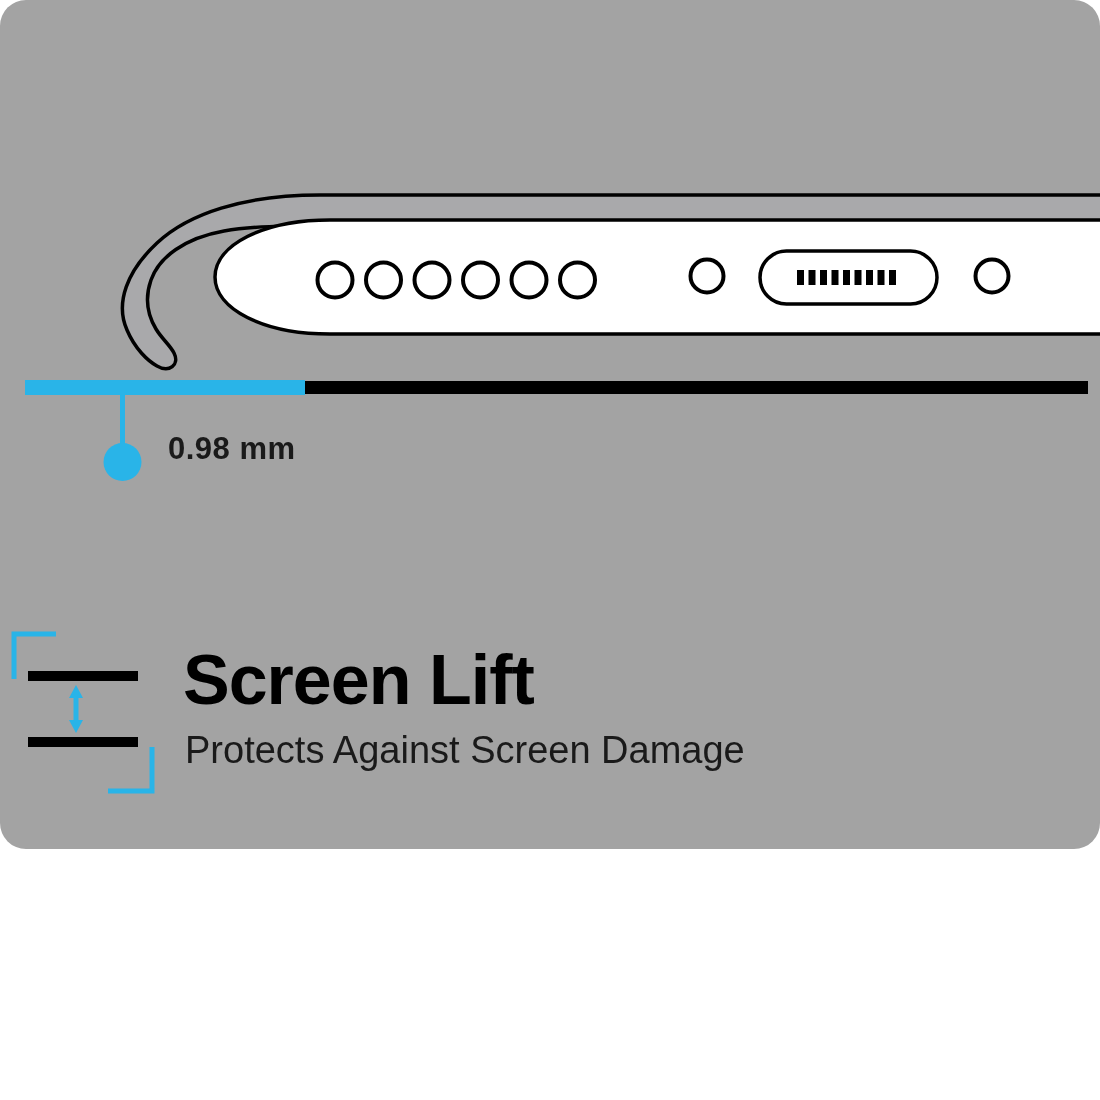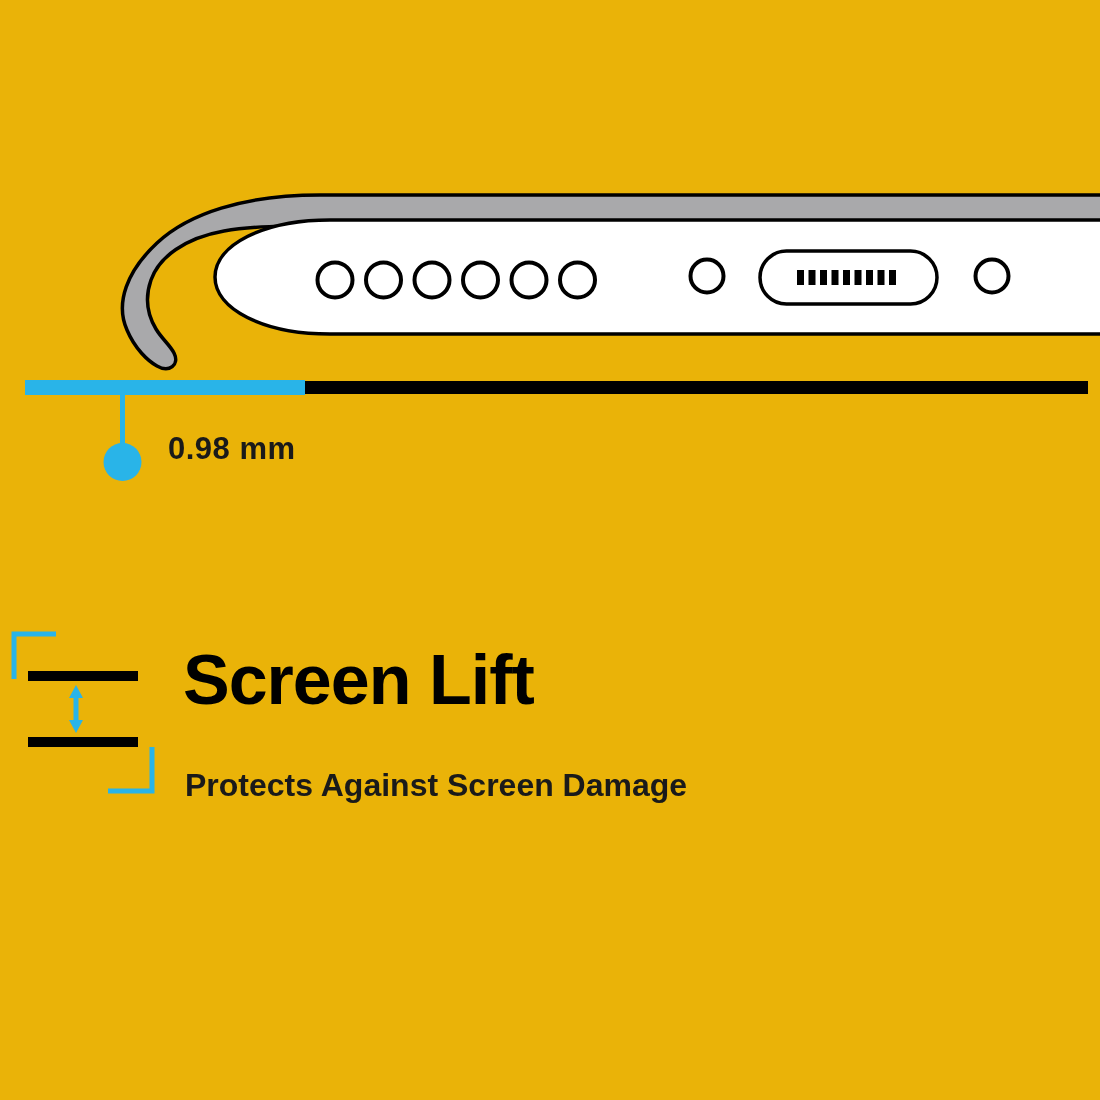--- a/index.html
+++ b/index.html
@@ -4,22 +4,23 @@
 <style>
   :root{
     --accent:#29b4e8;
     --ink:#000000;
     --case-gray:#a9a9ab;
     --text-dark:#1a1a1a;
   }
   *{margin:0;padding:0;box-sizing:border-box;}
   html,body{background:#ffffff;}
   .canvas{
-    position:relative;width:1100px;height:1100px;background:#eab308;overflow:hidden;
+    position:relative;width:1100px;height:849px;background:#a3a3a3;overflow:hidden;
     font-family:"Liberation Sans", sans-serif;
+    border-radius:26px;
   }
   .abs{position:absolute;}
   svg{display:block;}
 
   
   .case{fill:var(--case-gray);stroke:var(--ink);stroke-width:3.5;stroke-linejoin:round;}
   .body{fill:#ffffff;stroke:var(--ink);stroke-width:3.5;}
   .hole,.holes circle{fill:#ffffff;stroke:var(--ink);stroke-width:4;}
   .port{fill:#ffffff;stroke:var(--ink);stroke-width:3.5;}
   .pins rect{fill:var(--ink);}
@@ -31,23 +32,22 @@
   
   .measure-label{
     left:168px;top:431px;font-size:31px;font-weight:bold;color:var(--text-dark);
     letter-spacing:0.5px;white-space:nowrap;
   }
   .title{
     left:183px;top:640px;font-size:70px;font-weight:bold;color:var(--ink);
     letter-spacing:-1px;white-space:nowrap;
   }
   .subtitle{
-    left:185px;top:729px;font-size:32px;font-weight:bold;color:var(--text-dark);
+    left:185px;top:729px;font-size:38px;font-weight:normal;color:var(--text-dark);
     white-space:nowrap;
-    margin-top:38px;
   }
 </style>
 </head>
 <body>
 
 <div class="canvas">
 
   <svg class="abs" style="left:0;top:0" width="1100" height="1100" viewBox="0 0 1100 1100">
 
     <g>

